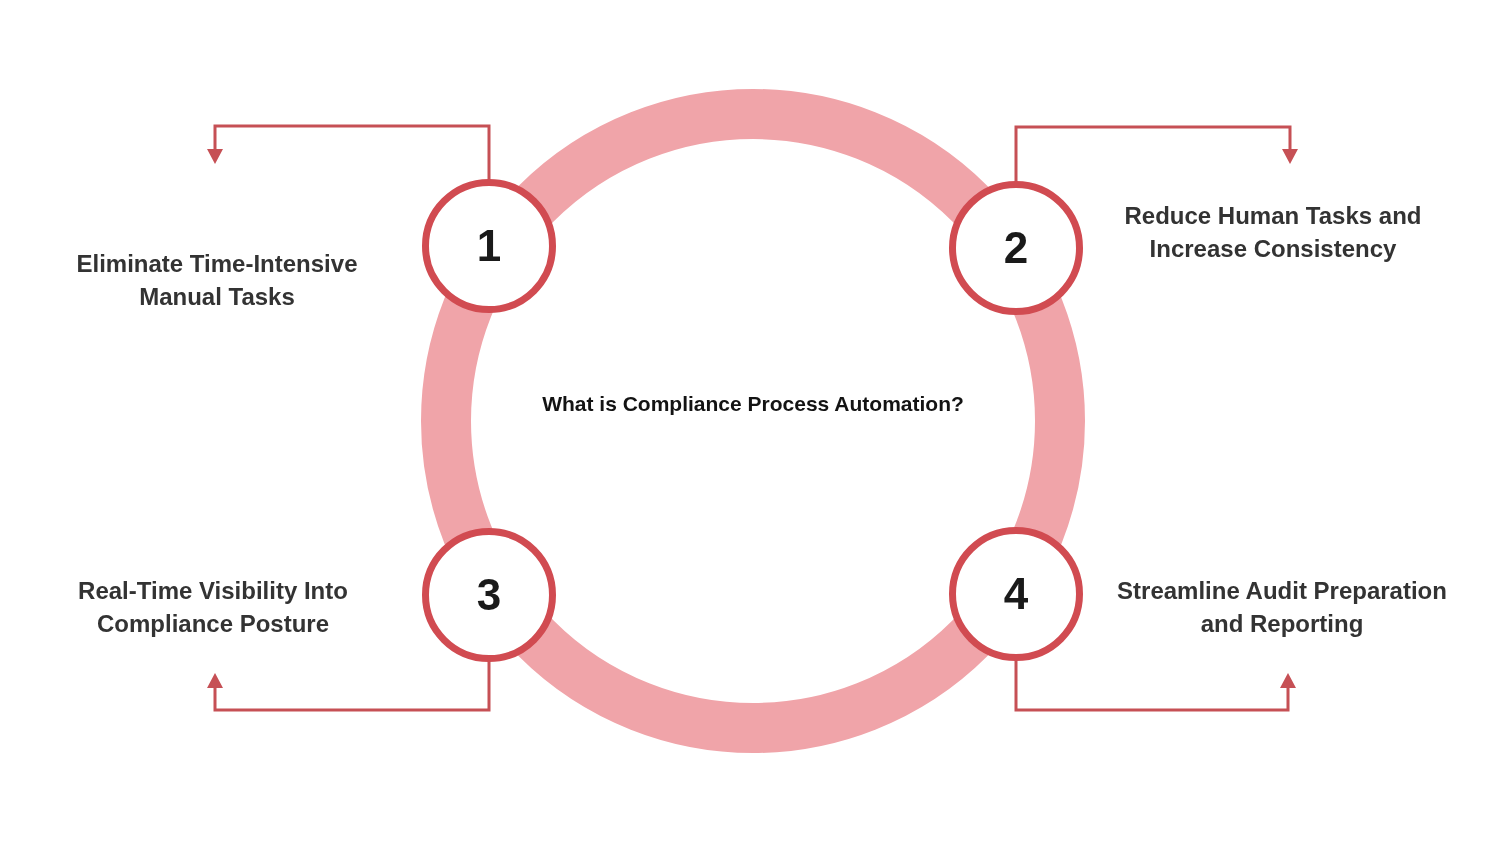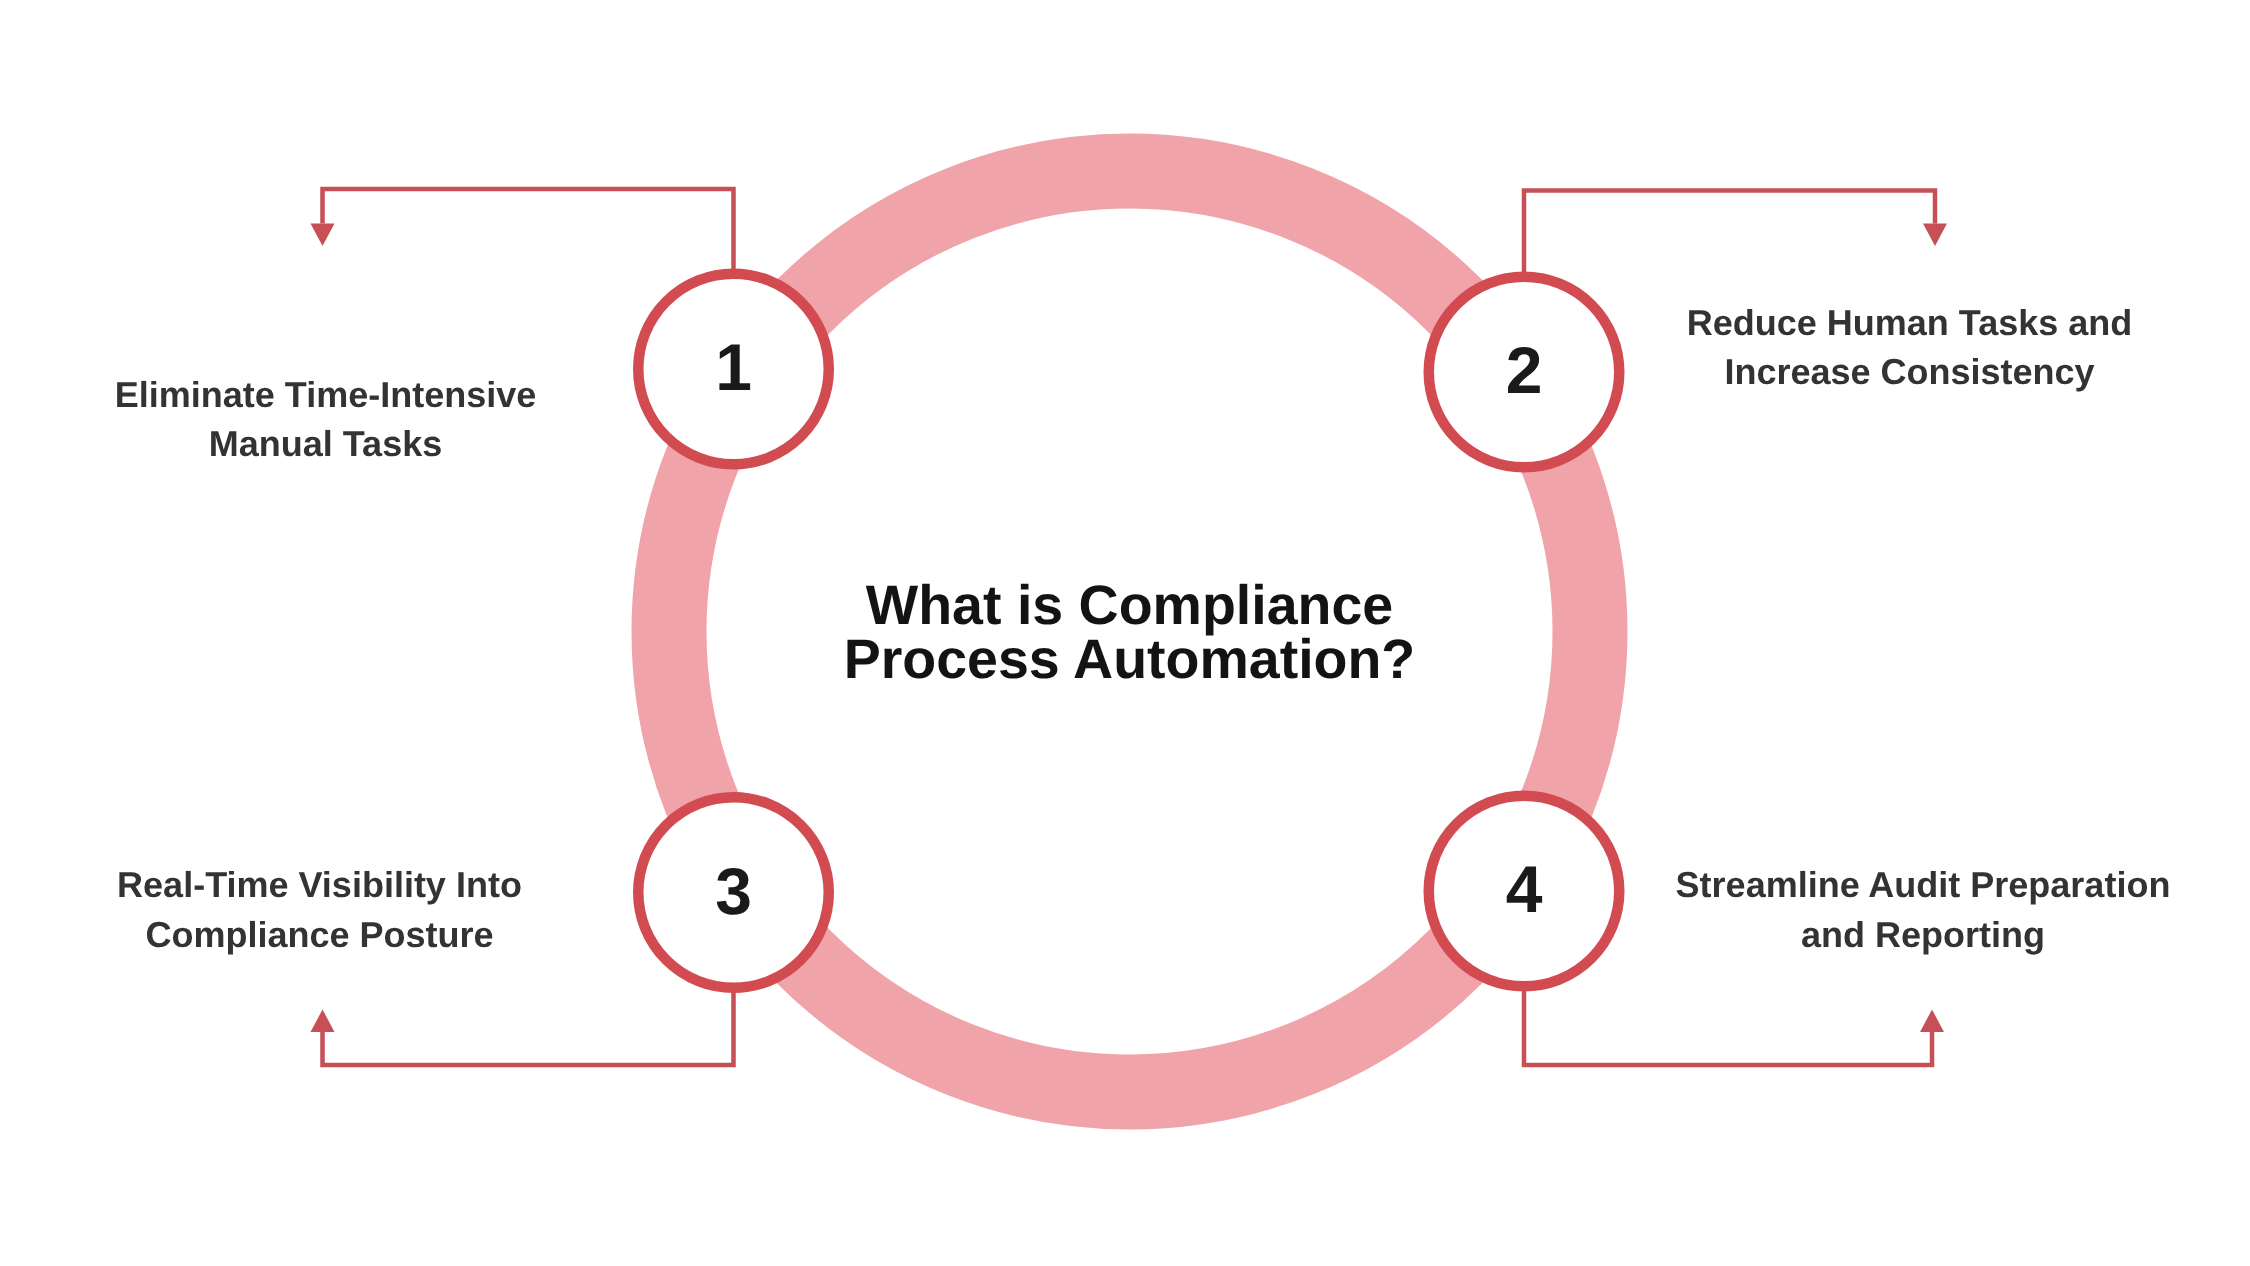--- a/index.html
+++ b/index.html
@@ -67,21 +67,21 @@
     font-weight: 700;
     color: var(--number-text);
     line-height: 1;
   }
   .title {
     position: absolute;
     left: 503px;
     top: 386px;
     width: 500px;
     text-align: center;
-    font-size: 37px;
+    font-size: 21px;
     line-height: 36px;
     font-weight: 700;
     color: var(--title-text);
   }
   .node-label {
     position: absolute;
     text-align: center;
     font-size: 24px;
     line-height: 33px;
     font-weight: 700;

